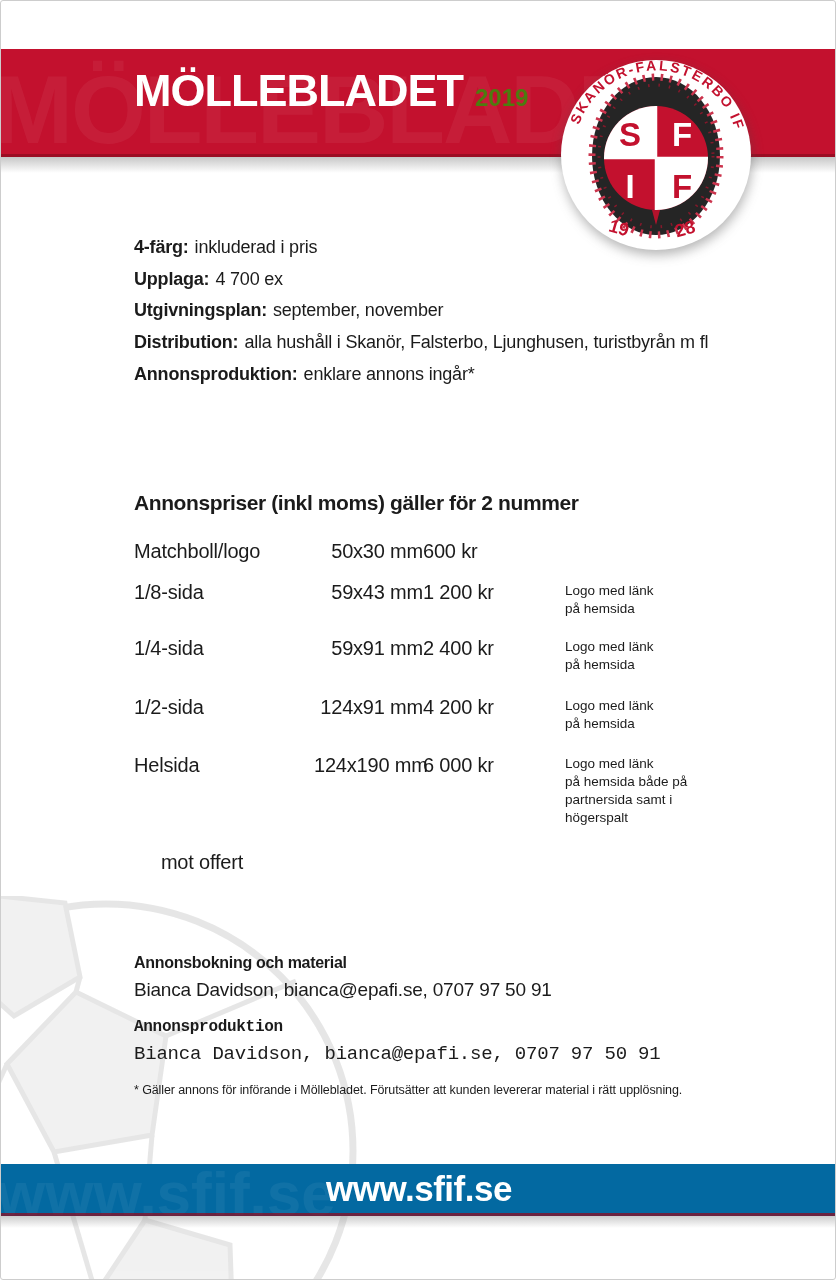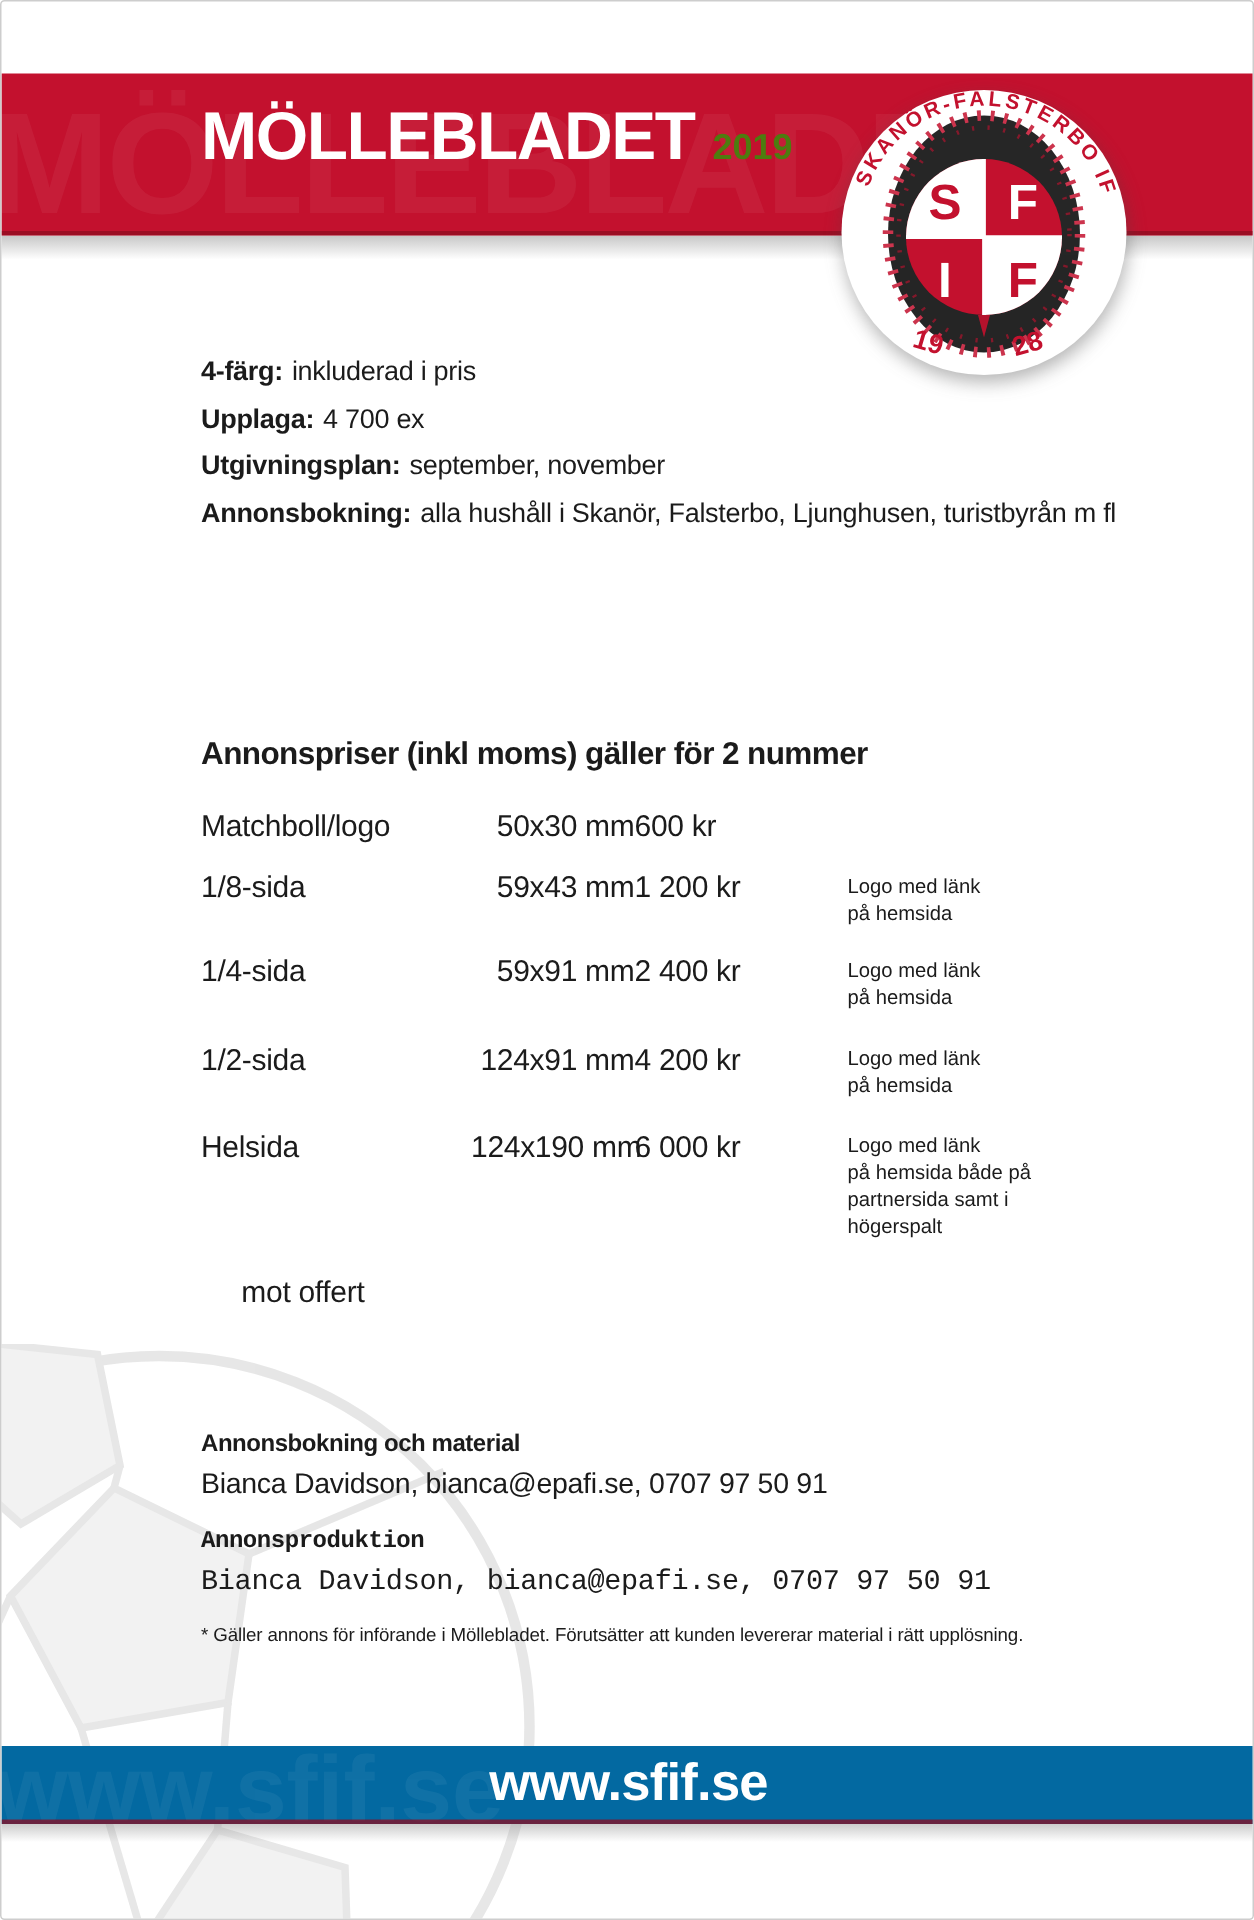--- a/index.html
+++ b/index.html
@@ -140,23 +140,26 @@
 
   <div class="info-line">
     <b>Upplaga:</b><span>4 700 ex</span>
   </div>
 
   <div class="info-line">
     <b>Utgivningsplan:</b><span>september, november</span>
   </div>
 
   <div class="info-line">
-    <b>Annonsbokning:</b><span>alla hushåll i Skanör, Falsterbo, Ljunghusen, turistbyrån m fl</span>
-  </div>
-
+    <b>Distribution:</b><span>alla hushåll i Skanör, Falsterbo, Ljunghusen, turistbyrån m fl</span>
+  </div>
+
+  <div class="info-line">
+    <b>Annonsproduktion:</b><span>enklare annons ingår*</span>
+  </div>
 </section>
 
   <h2 class="pricing-heading">Annonspriser (inkl moms) gäller för 2 nummer</h2>
   <div class="price-table">
   <div class="p-row">
     <span class="c-name">Matchboll/logo</span>
     <span class="c-size">50x30 mm</span>
     <span class="c-price">600 kr</span>
     <span class="c-note"></span>
   </div>

